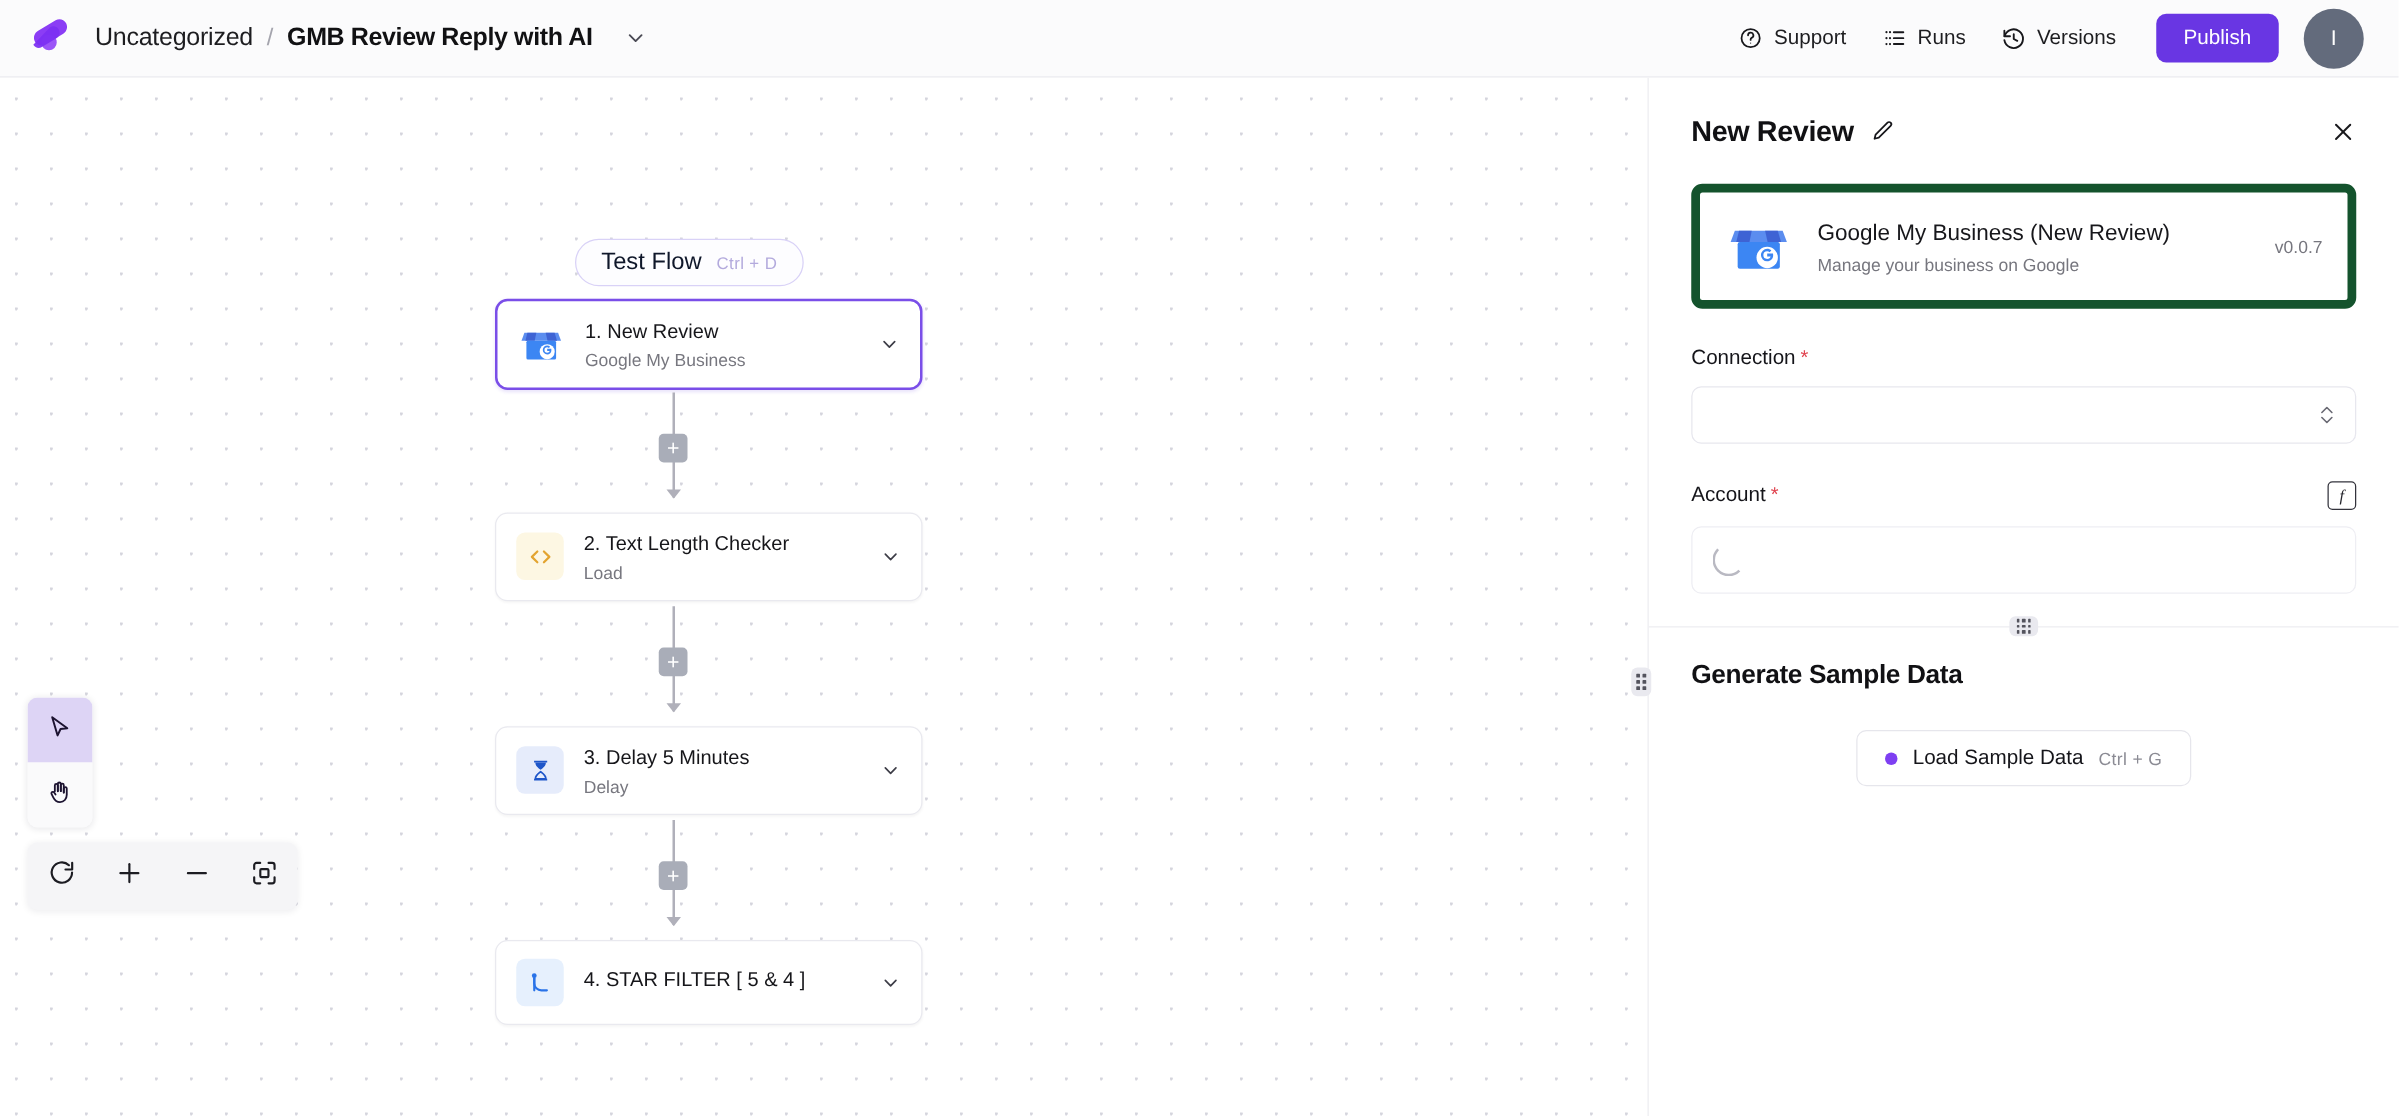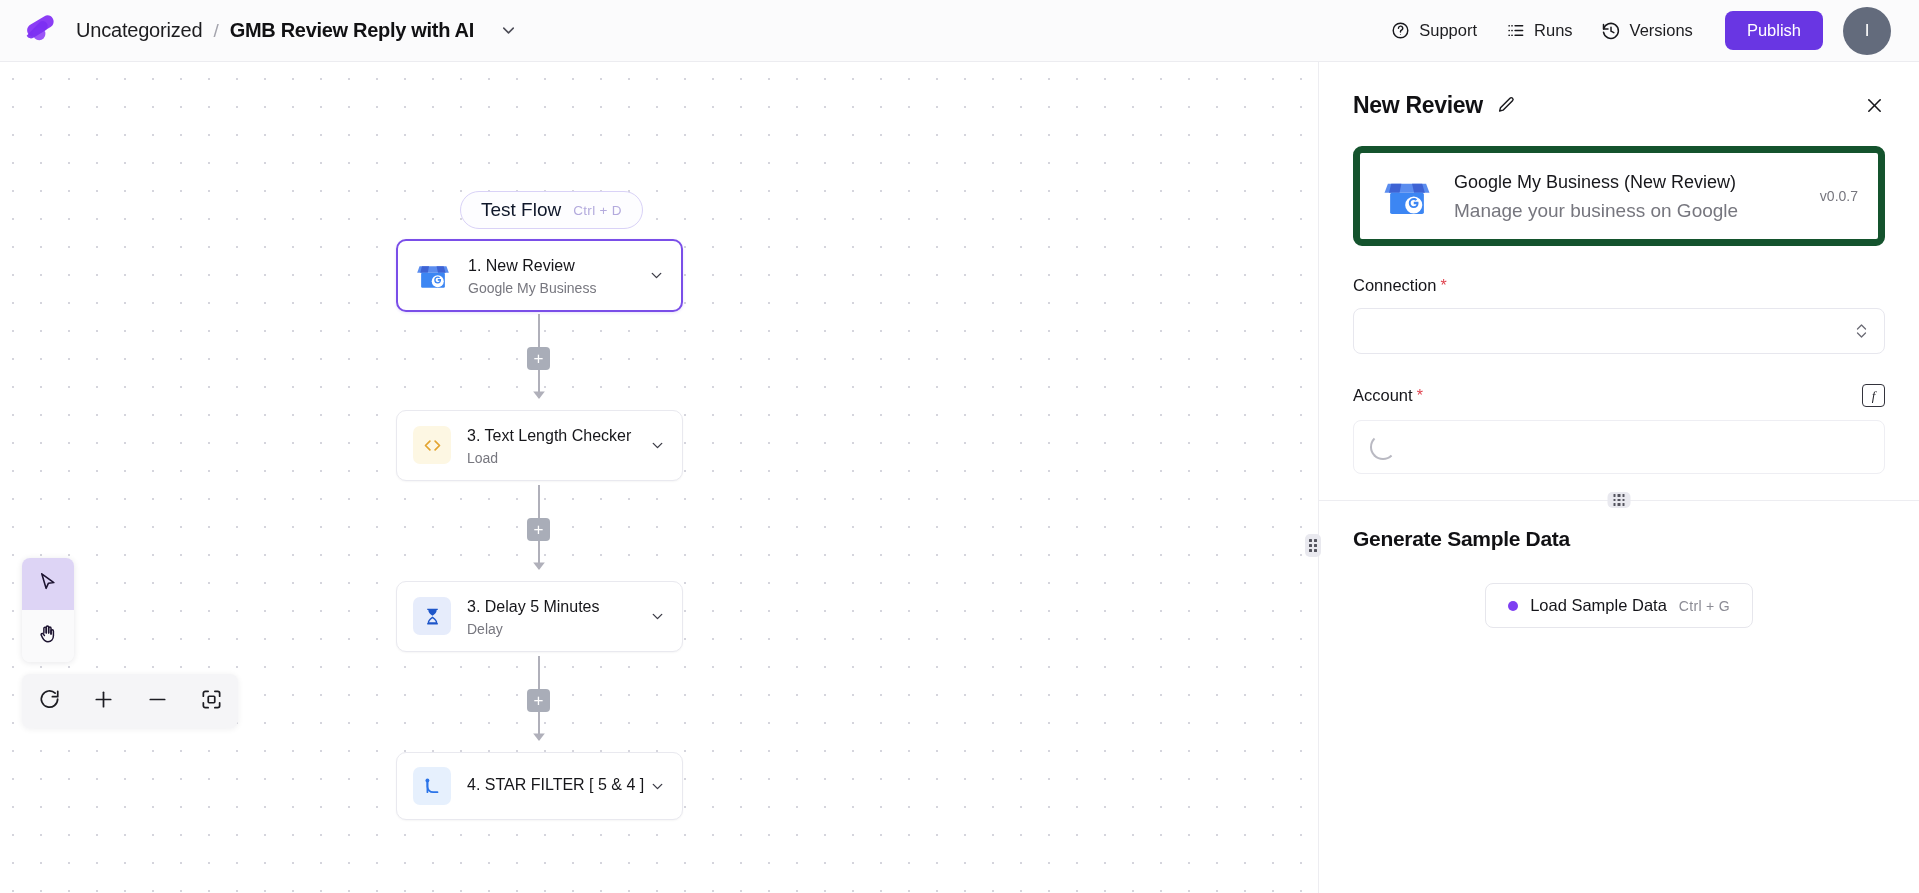--- a/index.html
+++ b/index.html
@@ -67,21 +67,21 @@
     position: absolute; left: 460px; top: 129px;
     display: flex; align-items: center; gap: 12px;
     border: 1px solid #d9d2f7; border-radius: 20px;
     background: #fdfdff;
     padding: 7px 20px; cursor: pointer;
   }
   .tf-label { font-size: 19px; color: #0f172a; }
   .tf-kbd { font-size: 13.5px; color: #b3aadd; letter-spacing: 0.3px; }
 
   .node {
-    position: absolute; left: 396px; width: 287px;
+    position: absolute; left: 396px; width: 342px;
     background: #fff; border: 1px solid #e9e9ef;
     border-radius: 10px; cursor: pointer;
     box-shadow: 0 1px 2px rgba(18,18,30,0.04);
     display: flex; align-items: center; padding: 14px 16px;
     gap: 16px;
   }
   .node.selected {
     border: 2px solid #7a4ee8;
     box-shadow: 0 1px 3px rgba(90,50,220,0.14);
   }
@@ -159,21 +159,21 @@
   .panel-close { margin-left: auto; cursor: pointer; color: #18181c; margin-top: 3px; }
 
   .piece-card {
     margin: 26px 34px 0 34px;
     border: 7px solid #14532d; border-radius: 9px;
     padding: 16px 20px; display: flex; align-items: center; gap: 20px;
   }
   .piece-logo { width: 54px; height: 54px; min-width: 54px; display: flex; align-items: center; justify-content: center; }
   .piece-text { flex: 1; min-width: 0; }
   .piece-name { font-size: 18px; color: #17171b; line-height: 1.35; }
-  .piece-desc { font-size: 19px; color: #76767e; margin-top: 6px; }
+  .piece-desc { font-size: 14px; color: #76767e; margin-top: 6px; }
   .piece-ver { font-size: 14px; color: #76767e; white-space: nowrap; align-self: center; }
 
   .field { padding: 0 34px; margin-top: 30px; }
   .field-label-row { display: flex; align-items: center; }
   .field-label { font-size: 16.5px; color: #15151a; }
   .req { color: #e0434f; margin-left: 4px; font-size: 16px; }
   .fx-btn {
     margin-left: auto; width: 23px; height: 23px;
     border: 1.6px solid #33333c; border-radius: 4px;
     display: flex; align-items: center; justify-content: center;
@@ -328,21 +328,21 @@
         </svg>
 
       <div class="node" style="top:348px;">
         <span class="node-icon code">
           <svg width="21" height="21" viewBox="0 0 24 24" fill="none" stroke="#e3a430" stroke-width="2" stroke-linecap="round" stroke-linejoin="round">
               <polyline points="9 7 4 12 9 17"></polyline>
               <polyline points="15 7 20 12 15 17"></polyline>
             </svg>
         </span>
         <span class="node-body">
-          <div class="node-title">3. Text Length Checker</div>
+          <div class="node-title">2. Text Length Checker</div>
           <div class="node-sub">Load</div>
         </span>
         <span class="node-chev">
           <svg width="17" height="17" viewBox="0 0 24 24" fill="none" stroke="currentColor" stroke-width="1.9" stroke-linecap="round" stroke-linejoin="round">
               <polyline points="6 9 12 15 18 9"></polyline>
             </svg>
         </span>
       </div>
 
       <div class="connector" style="top:423px; height:84px;"></div>

